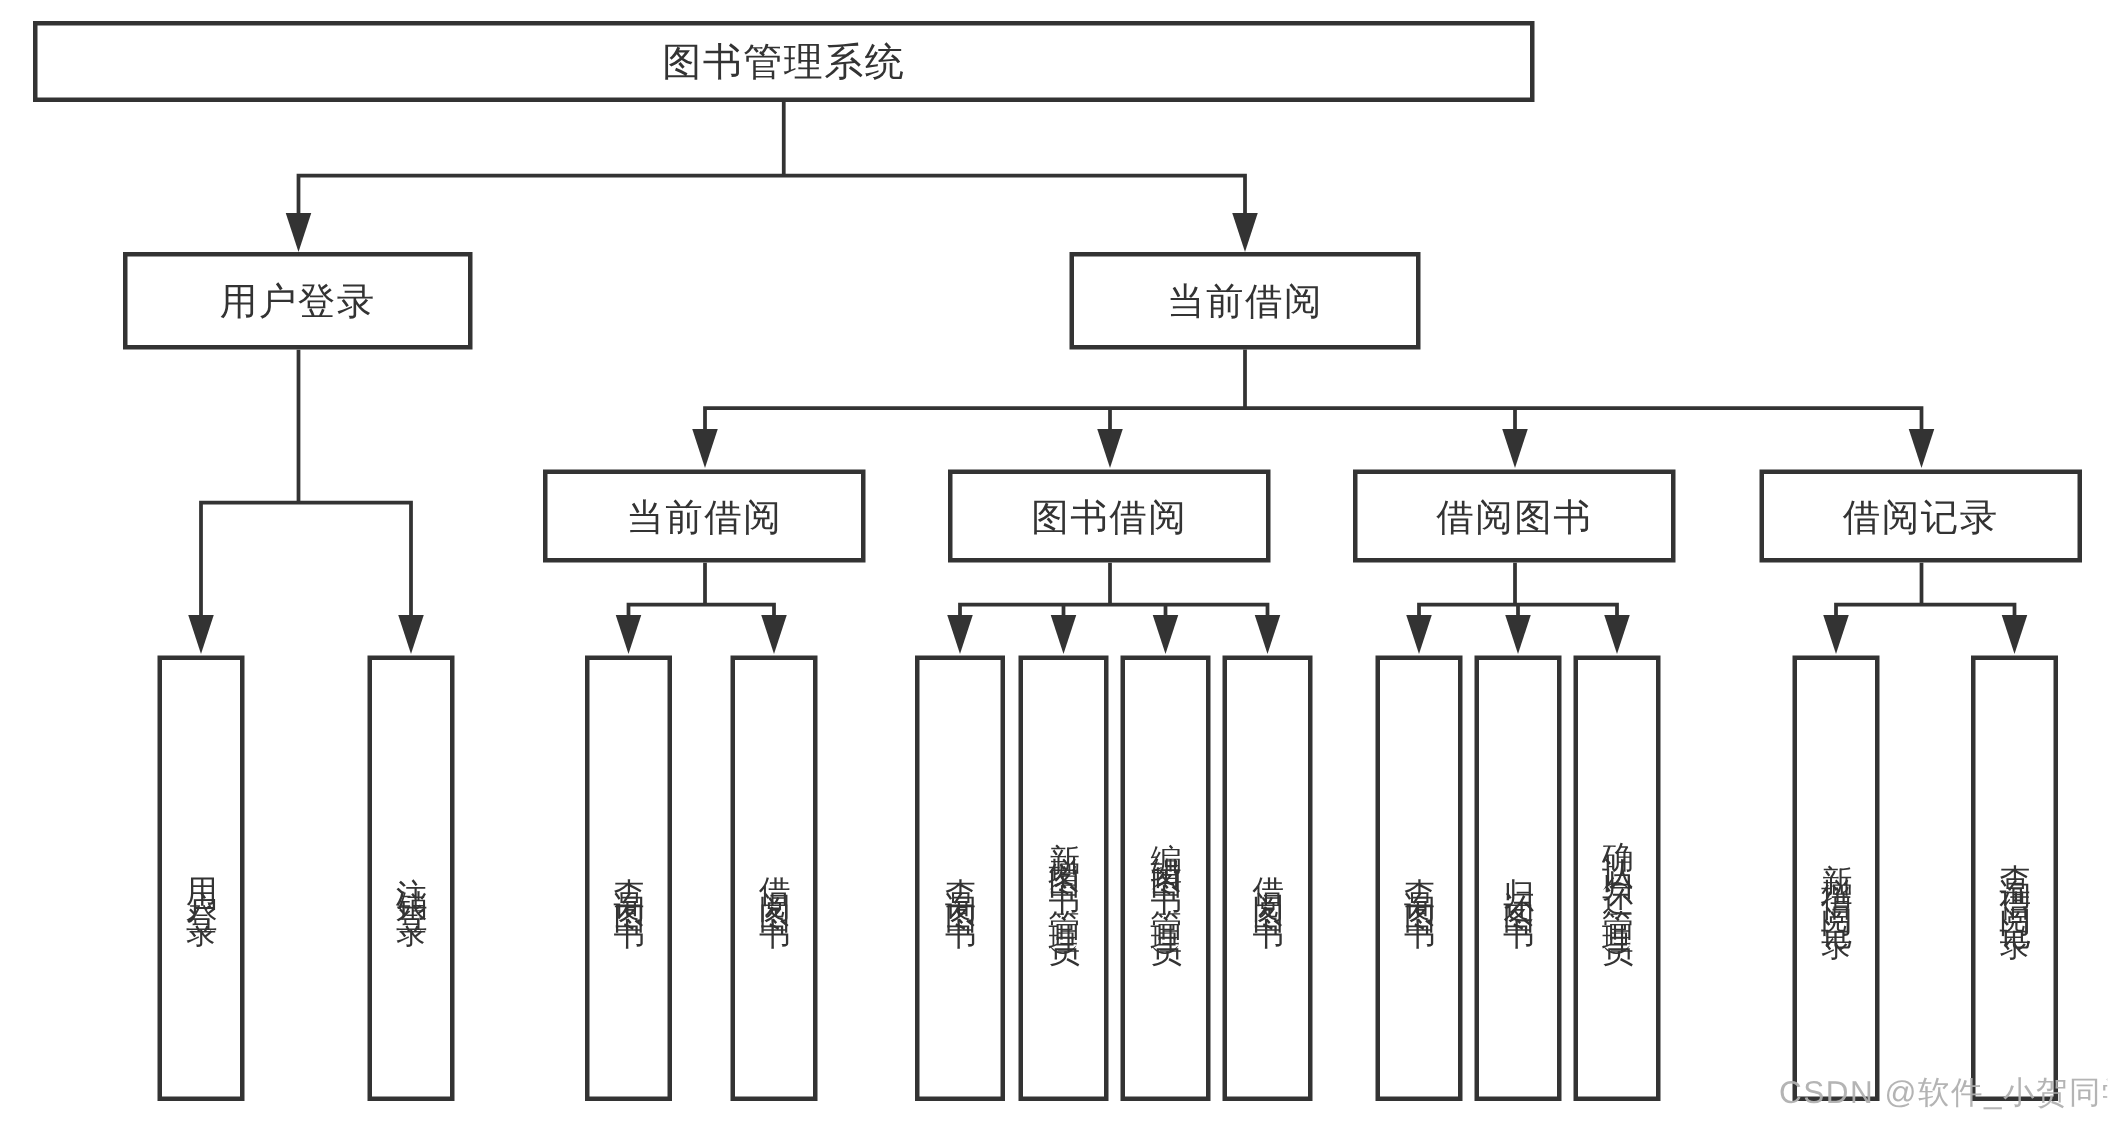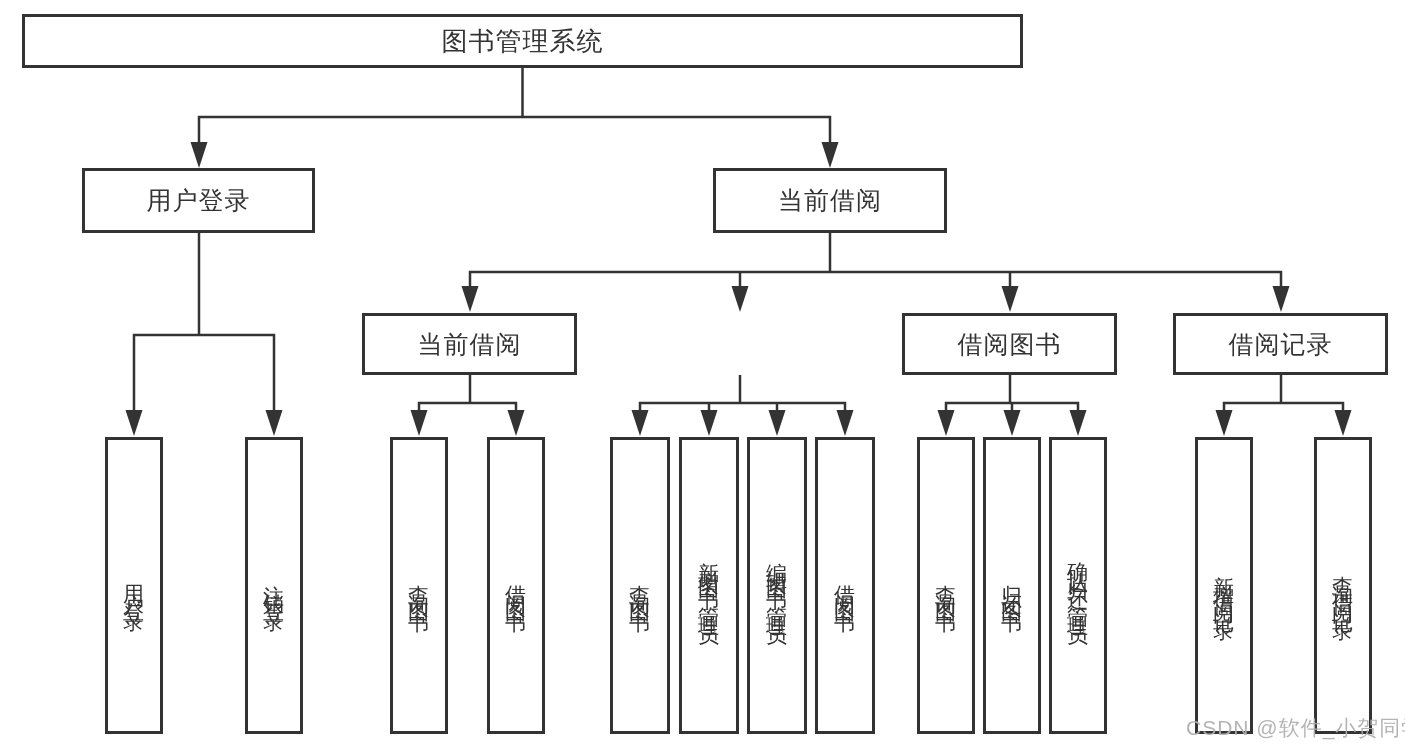--- a/index.html
+++ b/index.html
@@ -106,20 +106,23 @@
   <div class="node h-node" style="left:82px; top:168px; width:233px; height:65px;">
     <span>用户登录</span>
   </div>
   <div class="node h-node" style="left:713px; top:168px; width:234px; height:65px;">
     <span>当前借阅</span>
   </div>
 
   <div class="node h-node" style="left:362px; top:313px; width:215px; height:62px;">
     <span>当前借阅</span>
   </div>
+  <div class="node h-node" style="left:632px; top:313px; width:215px; height:62px;">
+    <span>图书借阅</span>
+  </div>
   <div class="node h-node" style="left:902px; top:313px; width:215px; height:62px;">
     <span>借阅图书</span>
   </div>
   <div class="node h-node" style="left:1173px; top:313px; width:215px; height:62px;">
     <span>借阅记录</span>
   </div>
 
   <div class="node leaf" style="left:105px; top:437px; width:58px; height:297px;">
     <span>用户登录</span>
   </div>

